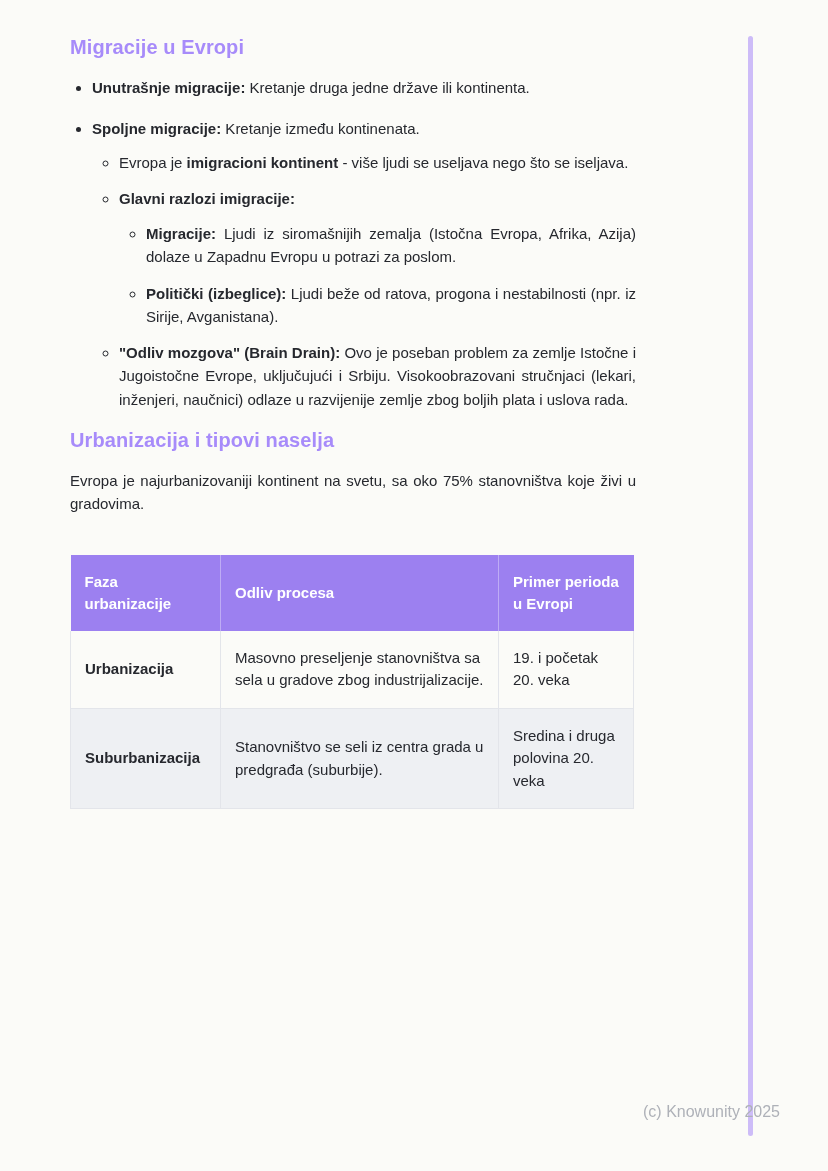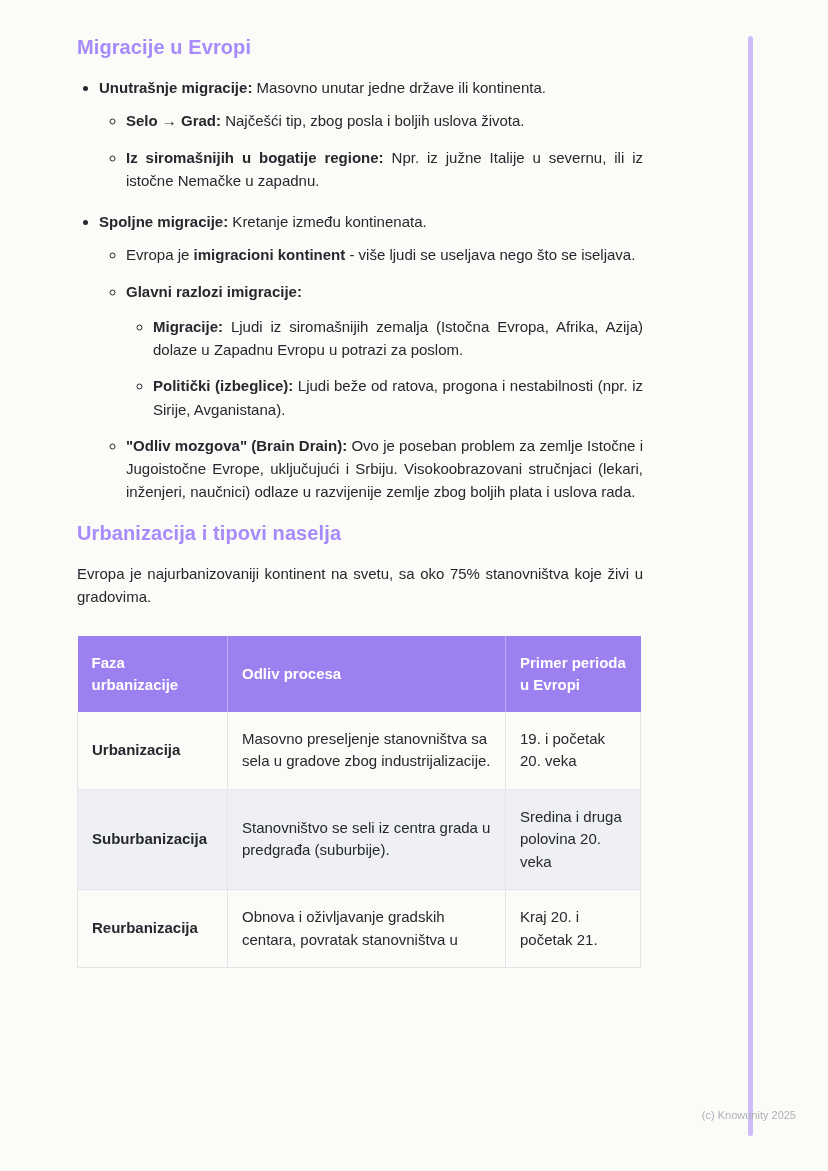--- a/index.html
+++ b/index.html
@@ -6,21 +6,21 @@
   html, body { width:828px; height:1171px; }
   body {
     background:#fbfbf8;
     font-family:"Liberation Sans", sans-serif;
     color:#26282e;
     position:relative;
     overflow:hidden;
   }
   .content {
     position:absolute;
-    left:77px;
+    left:70px;
     top:36px;
     width:566px;
   }
   .heading {
     color:#a78bfa;
     font-size:20px;
     font-weight:700;
     margin-bottom:17px;
     letter-spacing:0.1px;
   }
@@ -37,21 +37,21 @@
   .l3 { padding-left:27px; list-style-type:circle; margin-top:12px; }
   li {
     font-size:15px;
     line-height:1.55;
     margin-bottom:13px;
     text-align:justify;
   }
   li:last-child { margin-bottom:0; }
   .l1 > li { margin-bottom:18px; }
   .b { font-weight:700; }
-  .table-wrap { margin-top:28px; }
+  .table-wrap { margin-top:40px; }
   table {
     border-collapse:collapse;
     width:563px;
     table-layout:fixed;
   }
   th {
     background:#9c80f0;
     color:#ffffff;
     font-size:15px;
     font-weight:700;
@@ -77,51 +77,43 @@
     position:absolute;
     left:748px;
     top:36px;
     width:5px;
     height:1100px;
     background:#cdbcf8;
     border-radius:3px;
   }
   .watermark {
     position:absolute;
-    right:32px;
+    right:48px;
     bottom:50px;
-    font-size:11px;
+    font-size:16px;
     color:#aeb1b8;
     z-index:5;
     background:transparent;
   }
 </style>
 </head>
 <body>
 
 <div class="accent-line"></div>
 <div class="watermark">(c) Knowunity 2025</div>
 
 <div class="content">
 
   <h2 class="heading">Migracije u Evropi</h2>
 
 
   <ul class="l1">
 
     <li>
-      <span class="b">Unutrašnje migracije:</span><span> Masovno unutar jedne države ili kontinenta.</span>
-      <ul class="l2">
-        <li>
-          <span class="b">Selo → Grad:</span><span> Najčešći tip, zbog posla i boljih uslova života.</span>
-        </li>
-        <li>
-          <span class="b">Iz siromašnijih u bogatije regione:</span><span> Npr. iz južne Italije u severnu, ili iz istočne Nemačke u zapadnu.</span>
-        </li>
-      </ul>
+      <span class="b">Unutrašnje migracije:</span><span> Kretanje druga jedne države ili kontinenta.</span>
     </li>
 
     <li>
       <span class="b">Spoljne migracije:</span><span> Kretanje između kontinenata.</span>
       <ul class="l2">
         <li>
           <span>Evropa je </span><span class="b">imigracioni kontinent</span><span> - više ljudi se useljava nego što se iseljava.</span>
         </li>
         <li>
           <span class="b">Glavni razlozi imigracije:</span>
@@ -164,22 +156,17 @@
         <tr>
           <td class="faza">Urbanizacija</td>
           <td>Masovno preseljenje stanovništva sa sela u gradove zbog industrijalizacije.</td>
           <td>19. i početak 20. veka</td>
         </tr>
         <tr class="alt">
           <td class="faza">Suburbanizacija</td>
           <td>Stanovništvo se seli iz centra grada u predgrađa (suburbije).</td>
           <td>Sredina i druga polovina 20. veka</td>
         </tr>
-        <tr>
-          <td class="faza">Reurbanizacija</td>
-          <td>Obnova i oživljavanje gradskih centara, povratak stanovništva u</td>
-          <td>Kraj 20. i početak 21.</td>
-        </tr>
       </tbody>
     </table>
   </div>
 
 </div>
 
 </body></html>

